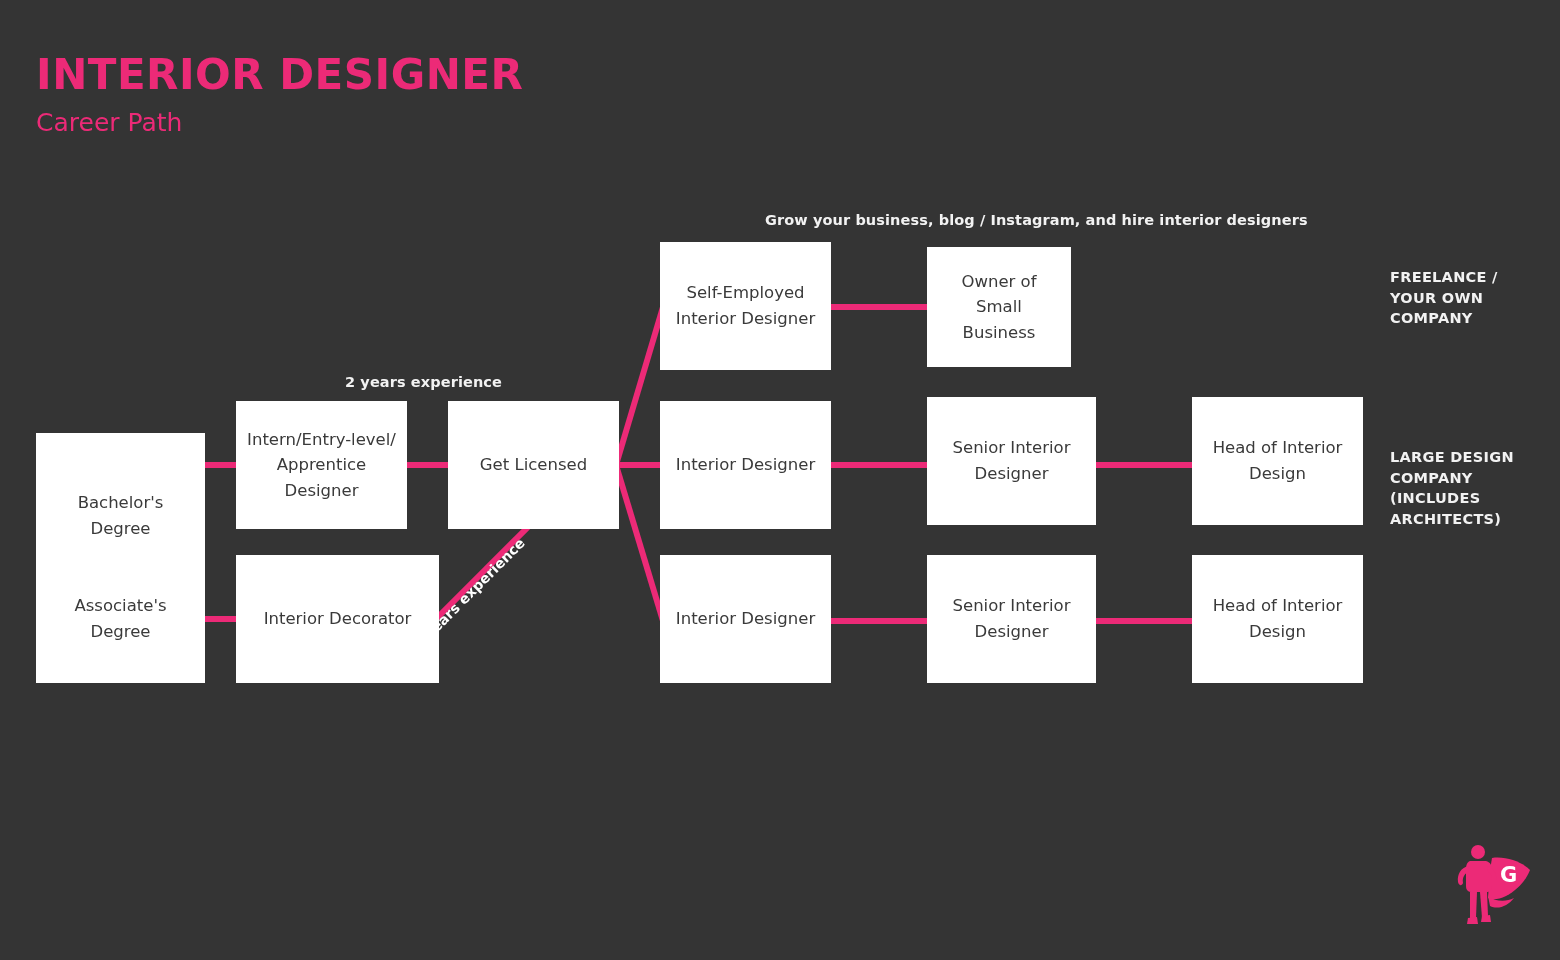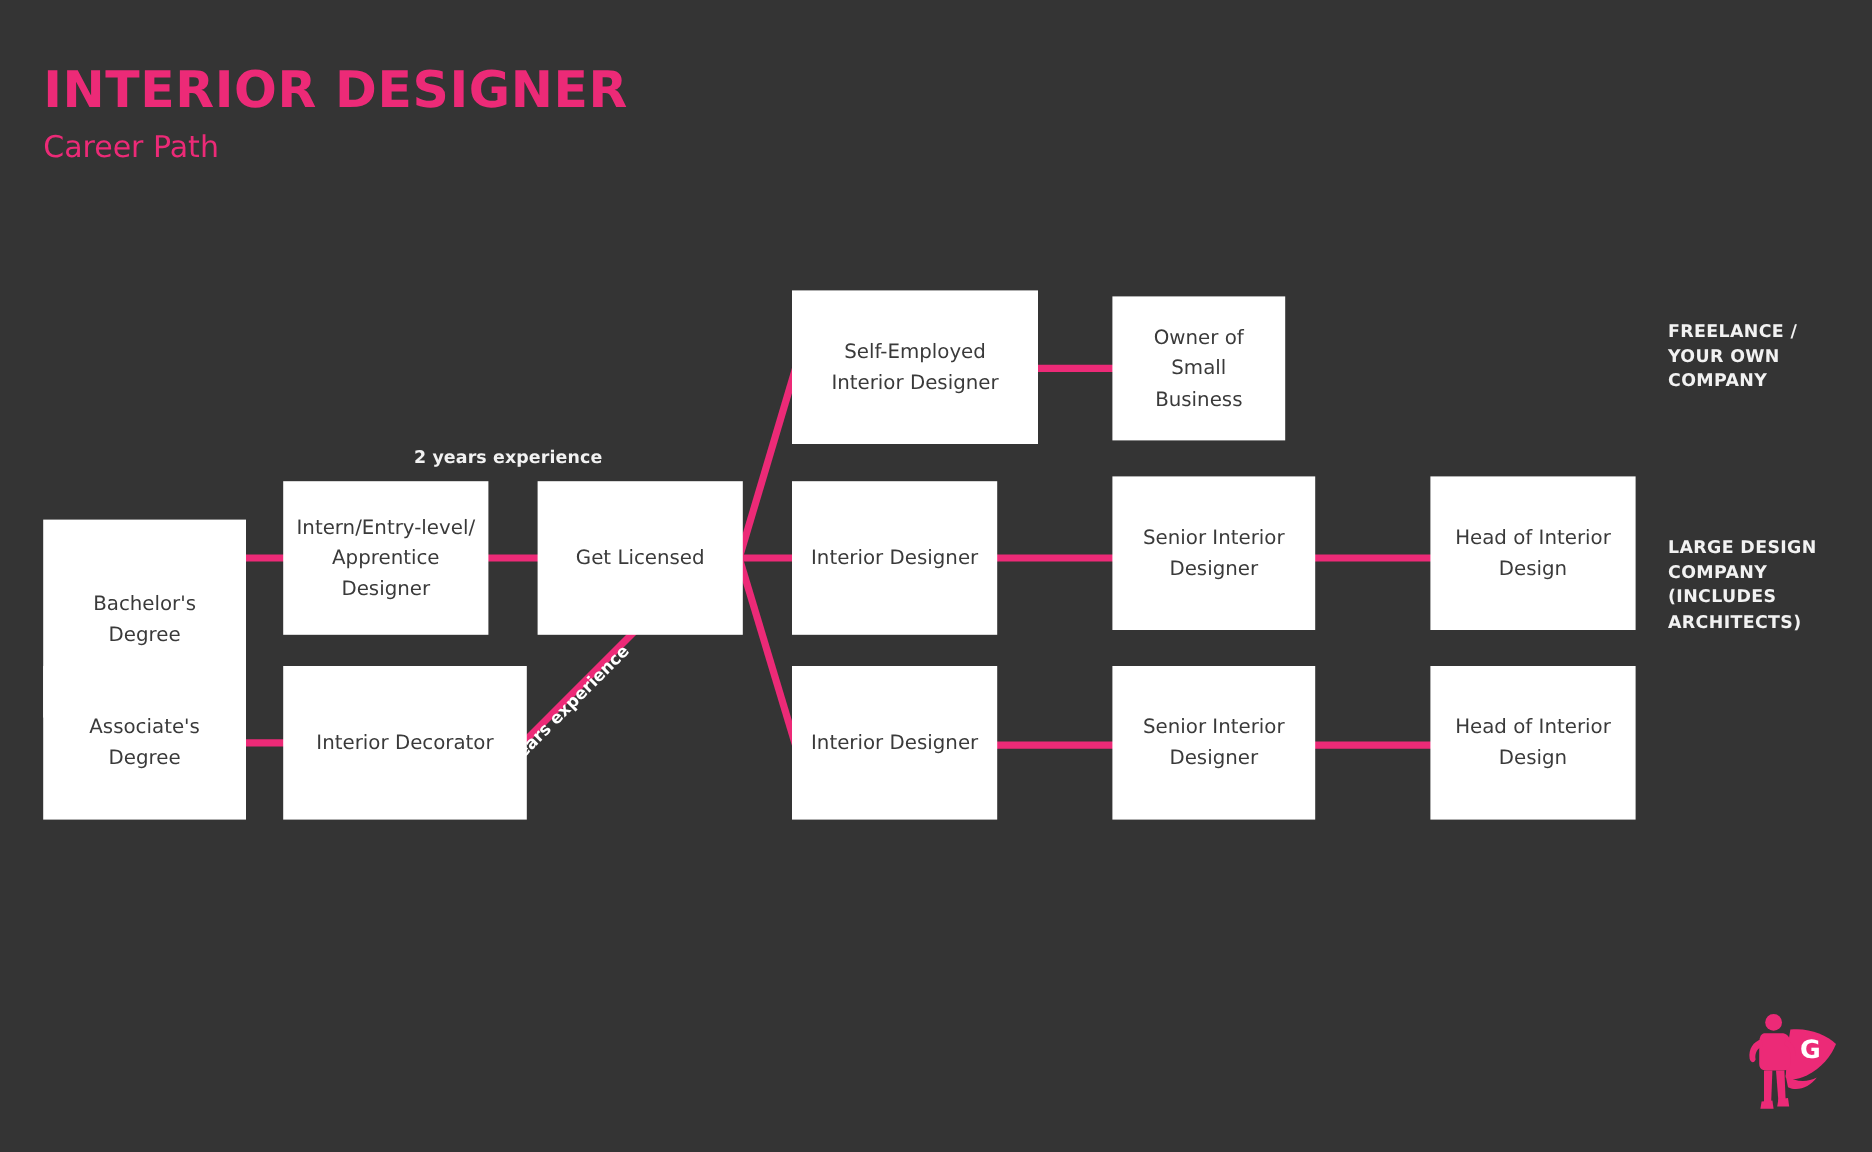--- a/index.html
+++ b/index.html
@@ -133,38 +133,39 @@
       <line x1="828" y1="307" x2="931" y2="307"></line>
 
       <line x1="828" y1="465" x2="931" y2="465"></line>
       <line x1="1094" y1="465" x2="1196" y2="465"></line>
 
       <line x1="828" y1="621" x2="931" y2="621"></line>
       <line x1="1094" y1="621" x2="1196" y2="621"></line>
     </g>
   </svg>
 
+  <div class="note" style="left:765px; top:212px;">Grow your business, blog / Instagram, and hire interior designers</div>
 
   <div class="note" style="left:345px; top:374px;">2 years experience</div>
 
   <div class="diag-note" style="left:422px; top:636px;">2 years experience</div>
 
   <div class="node" style="left:36px; top:401px; width:169px; height:165px;margin-top:32px;">Bachelor's Degree</div>
 
   <div class="node" style="left:236px; top:401px; width:171px; height:128px;">Intern/Entry-level/
 Apprentice
 Designer</div>
 
   <div class="node" style="left:36px; top:555px; width:169px; height:128px;">Associate's Degree</div>
 
   <div class="node" style="left:448px; top:401px; width:171px; height:128px;">Get Licensed</div>
 
   <div class="node" style="left:236px; top:555px; width:203px; height:128px;">Interior Decorator</div>
 
-  <div class="node" style="left:660px; top:242px; width:205px; height:128px;">Self-Employed
+  <div class="node" style="left:660px; top:242px; width:171px; height:128px;">Self-Employed
 Interior Designer</div>
 
   <div class="node" style="left:927px; top:247px; width:144px; height:120px;">Owner of Small
 Business</div>
 
   <div class="node" style="left:660px; top:401px; width:171px; height:128px;">Interior Designer</div>
 
   <div class="node" style="left:927px; top:397px; width:169px; height:128px;">Senior Interior
 Designer</div>
 

